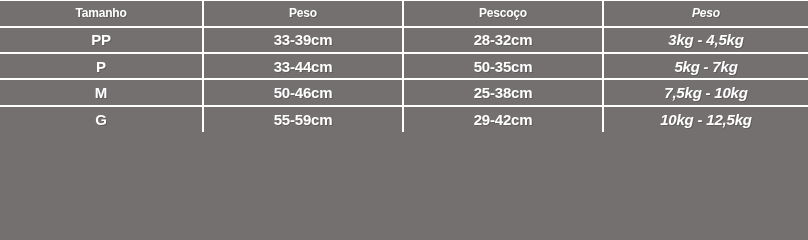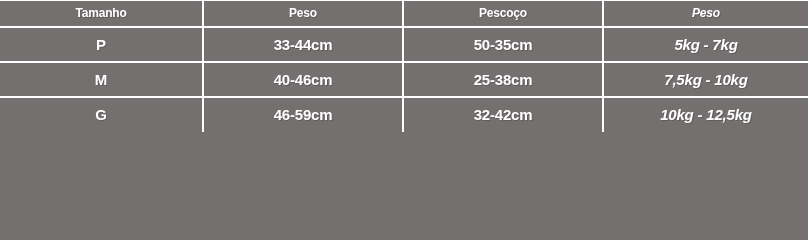--- a/index.html
+++ b/index.html
@@ -80,31 +80,37 @@
   <thead>
     <tr>
       <th>Tamanho</th>
       <th>Peso</th>
       <th>Pescoço</th>
       <th>Peso</th>
     </tr>
   </thead>
   <tbody>
     <tr>
+      <td>PP</td>
+      <td>33-39cm</td>
+      <td>28-32cm</td>
+      <td>3kg - 4,5kg</td>
+    </tr>
+    <tr>
       <td>P</td>
       <td>33-44cm</td>
       <td>50-35cm</td>
       <td>5kg - 7kg</td>
     </tr>
     <tr>
       <td>M</td>
-      <td>40-46cm</td>
+      <td>50-46cm</td>
       <td>25-38cm</td>
       <td>7,5kg - 10kg</td>
     </tr>
     <tr>
       <td>G</td>
-      <td>46-59cm</td>
-      <td>32-42cm</td>
+      <td>55-59cm</td>
+      <td>29-42cm</td>
       <td>10kg - 12,5kg</td>
     </tr>
   </tbody>
 </table>
 
 </body></html>

